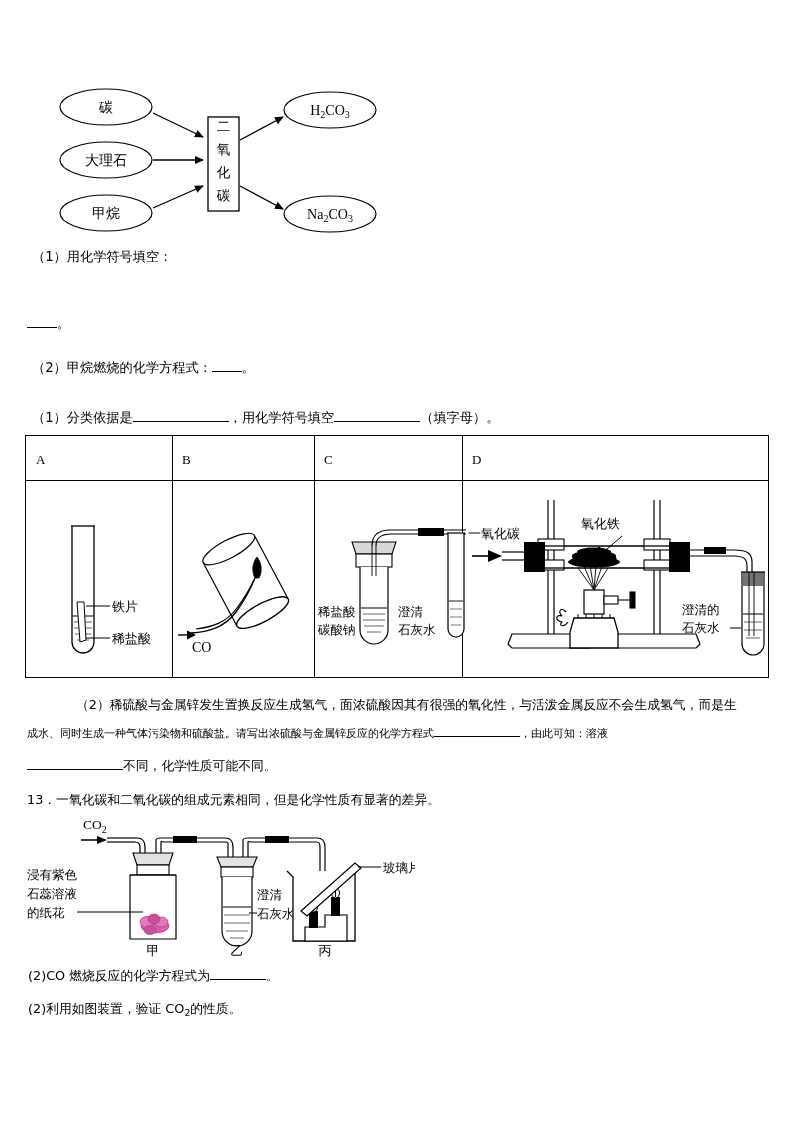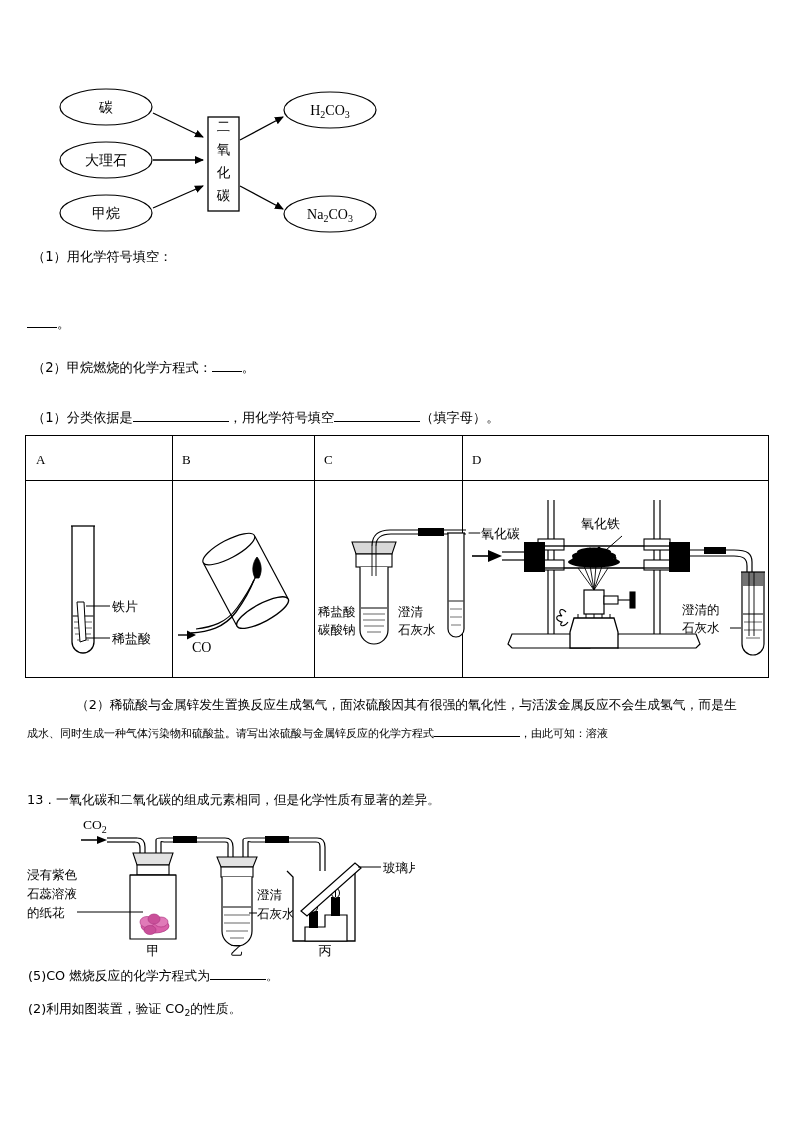--- a/index.html
+++ b/index.html
@@ -353,20 +353,23 @@
       <line x1="264" y1="142" x2="275" y2="142" stroke="#000" stroke-width="1"></line>
     </svg>
   </div>
 
   <div class="ptext" style="left:44px; top:696px; font-size:12.8px;margin-left:32px;">
     <span>（2）稀硫酸与金属锌发生置换反应生成氢气，面浓硫酸因其有很强的氧化性，与活泼金属反应不会生成氢气，而是生</span>
   </div>
   <div class="ptext" style="left:27px; top:727px; font-size:11px;">
     <span>成水、同时生成一种气体污染物和硫酸盐。请写出浓硫酸与金属锌反应的化学方程式</span><span class="blank b-lg"></span><span>，由此可知：溶液</span>
   </div>
+  <div class="ptext" style="left:27px; top:757px; font-size:12.8px;">
+    <span class="blank b-xl"></span><span>不同，化学性质可能不同。</span>
+  </div>
 
   <div class="ptext" style="left:27px; top:791px; font-size:12.8px;">
     <span>13．一氧化碳和二氧化碳的组成元素相同，但是化学性质有显著的差异。</span>
   </div>
 
   <svg id="q13-diagram" width="390" height="148" viewBox="0 0 390 148">
 
     <text x="58" y="14" font-family="'Liberation Serif','DejaVu Serif',serif" font-size="13.5" fill="#000">
       <tspan>CO</tspan><tspan dy="3.5" font-size="10">2</tspan>
     </text>
@@ -449,19 +452,19 @@
       <line x1="310.5" y1="76" x2="310.5" y2="82" stroke="#000" stroke-width="1"></line>
 
       <path d="M276,96 L330,48 L336,53 L282,101 z" fill="#fff" stroke="#000" stroke-width="1.2"></path>
       <text x="300" y="140" text-anchor="middle" font-family="'DejaVu Sans','Liberation Sans',sans-serif" font-size="13" fill="#000">丙</text>
     </g>
     <line x1="333" y1="52" x2="356" y2="52" stroke="#000" stroke-width="1"></line>
     <text x="358" y="57" font-family="'DejaVu Sans','Liberation Sans',sans-serif" font-size="12.5" fill="#000">玻璃片</text>
   </svg>
 
   <div class="ptext" style="left:28px; top:967px; font-size:12.8px;">
-    <span>(5)CO 燃烧反应的化学方程式为</span><span class="blank b-md"></span><span>。</span>
+    <span>(2)CO 燃烧反应的化学方程式为</span><span class="blank b-md"></span><span>。</span>
   </div>
   <div class="ptext" style="left:28px; top:1000px; font-size:12.8px;">
     <span>(2)利用如图装置，验证 CO</span><sub>2</sub><span>的性质。</span>
   </div>
 
 </div>
 
 </body></html>

